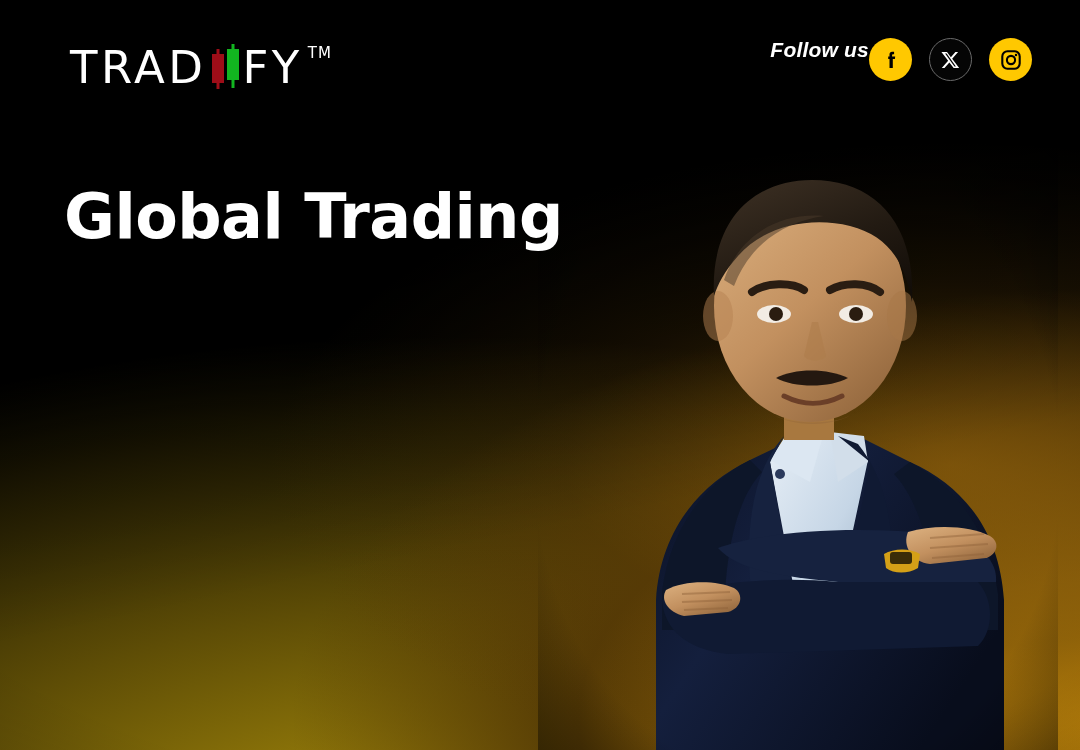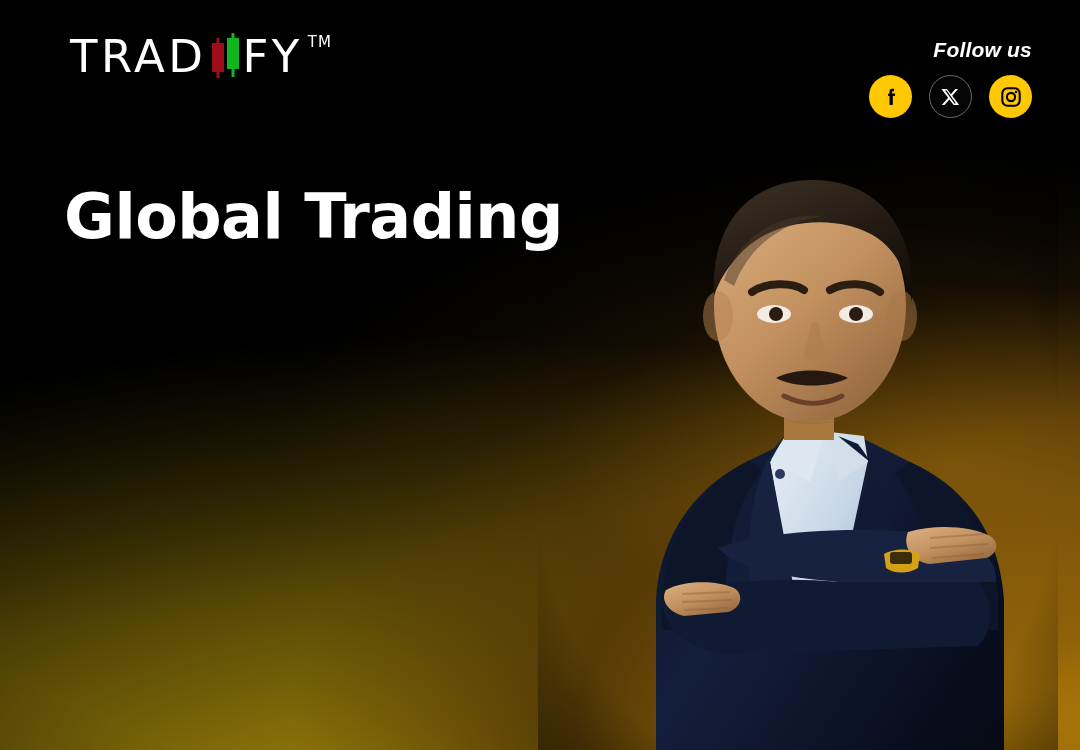--- a/index.html
+++ b/index.html
@@ -67,21 +67,21 @@
     position:absolute; inset:0;
     background:
       radial-gradient(130% 110% at 50% 50%,
         rgba(0,0,0,0) 52%,
         rgba(0,0,0,0.40) 88%,
         rgba(0,0,0,0.62) 100%);
   }
 
   
   .logo-block {
-    position:absolute; left:70px; top:34px;
+    position:absolute; left:70px; top:45px;
     z-index:6;
   }
   .logo-wordmark {
     display:flex; align-items:flex-start;
     height:46px;
   }
   .logo-word {
     font-family:"DejaVu Sans", sans-serif;
     font-size:45px;
     font-weight:400;
@@ -131,21 +131,21 @@
     font-weight:700;
     color:#ffffff;
     letter-spacing:1.85px;
     white-space:nowrap;
   }
 
   
   .follow-block {
     position:absolute; right:48px; top:38px;
     z-index:6;
-    display:flex; flex-direction:column; align-items:flex-end;
+    display:flex; flex-direction:row; align-items:flex-start;
   }
   .follow-label {
     font-family:"Liberation Sans", sans-serif;
     font-size:21px;
     font-weight:700;
     font-style:italic;
     color:#ffffff;
     letter-spacing:0.2px;
     margin-bottom:13px;
   }

